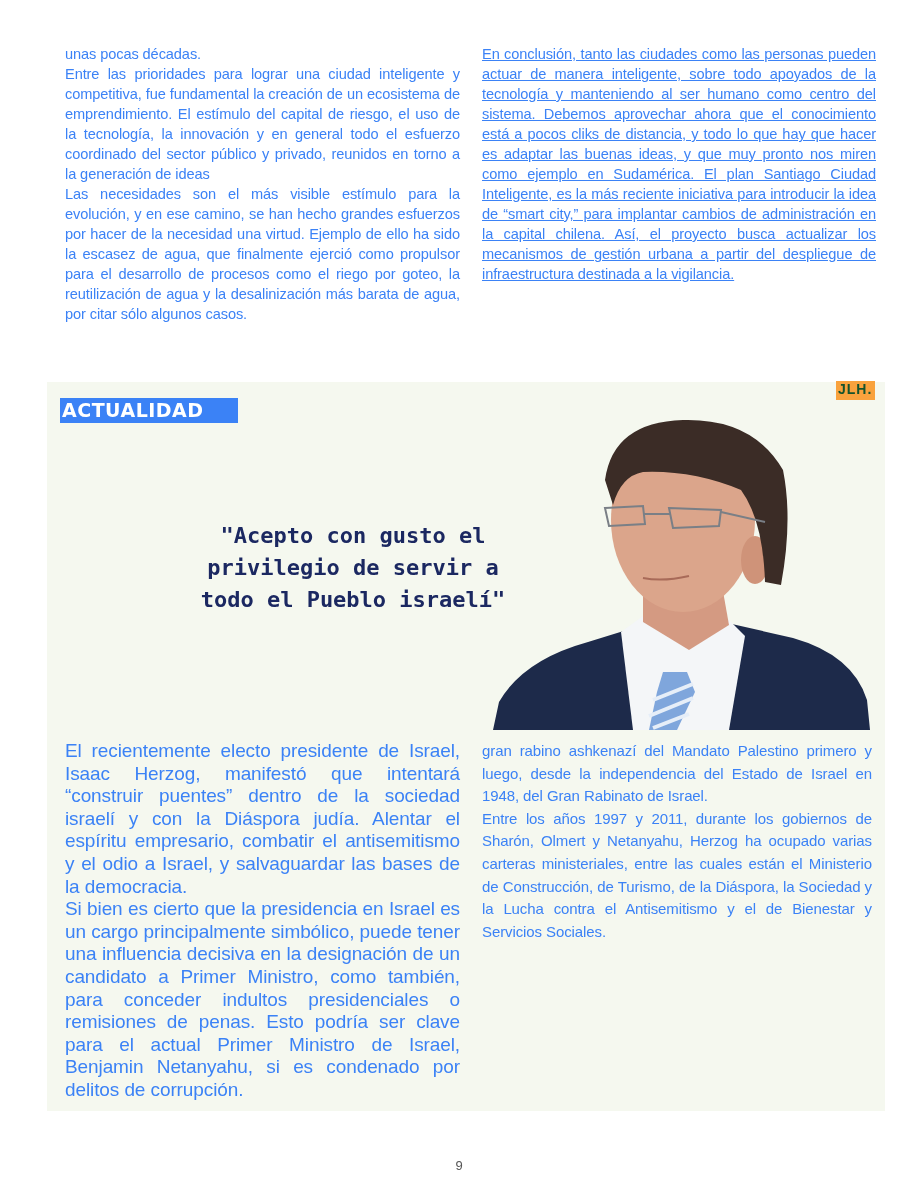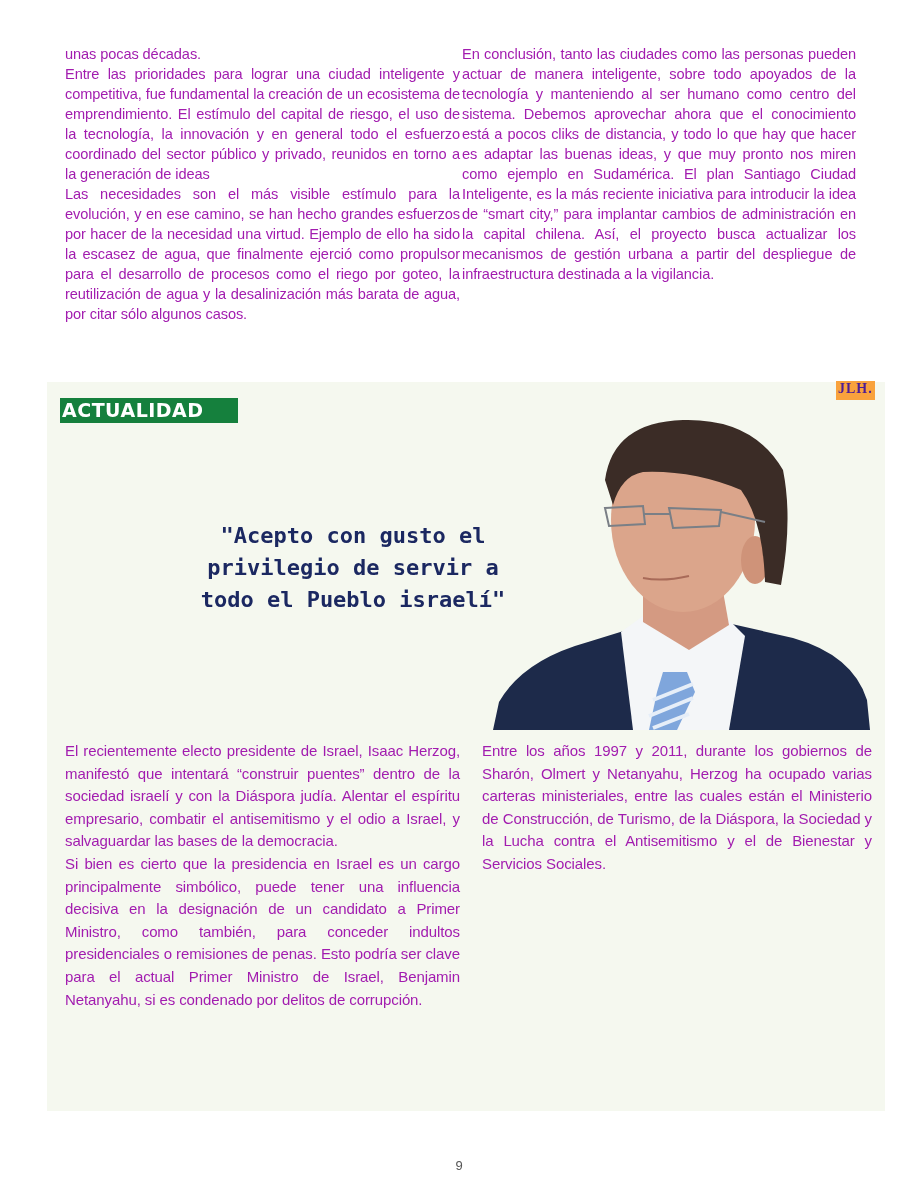--- a/index.html
+++ b/index.html
@@ -1,28 +1,28 @@
 <!DOCTYPE html>
 <html><head>
   <meta charset="utf-8">
   <style>
     html, body { margin:0; padding:0; background:#ffffff; }
     body { width:918px; height:1188px; position:relative; overflow:hidden; font-family:"Liberation Sans", sans-serif; color:#3a3a3a; }
-    .col { position:absolute; font-size:14.6px; line-height:20px; text-align:justify; color:#a21caf; letter-spacing:-0.1px; }
+    .col { position:absolute; font-size:14.6px; line-height:20px; text-align:justify; color:#3b82f6; letter-spacing:-0.1px; }
     .col p { margin:0; }
     #top-left { left:65px; top:44px; width:395px; }
-    #top-right { left:462px; top:44px; width:394px; }
+    #top-right { left:482px; top:44px; width:394px;text-decoration:underline; }
     #panel { position:absolute; left:47px; top:382px; width:838px; height:729px; background:#f5f8ef; }
-    #section-tag { position:absolute; left:60px; top:398px; width:178px; height:25px; background:#15803d; }
+    #section-tag { position:absolute; left:60px; top:398px; width:178px; height:25px; background:#3b82f6; }
     #section-tag span { position:absolute; left:2px; top:0px; font-family:"DejaVu Sans", sans-serif; font-weight:bold; font-size:19px; line-height:24px; color:#ffffff; letter-spacing:0.5px; transform:scaleY(1.05); }
     #author-tag { position:absolute; left:836px; top:381px; width:39px; height:19px; background:#f9a23d; }
-    #author-tag span { position:absolute; left:2px; top:-1px; font-family:Liberation Serif, serif; font-weight:bold; font-size:14px; line-height:18px; color:#4c1d95; letter-spacing:1px; }
+    #author-tag span { position:absolute; left:2px; top:-1px; font-family:Liberation Sans, sans-serif; font-weight:bold; font-size:14px; line-height:18px; color:#14532d; letter-spacing:1px; }
     #quote { position:absolute; left:190px; top:520px; width:326px; text-align:center; font-family:"DejaVu Sans Mono", "Liberation Mono", monospace; font-weight:bold; font-size:22px; line-height:32px; color:#1b2861; }
     #photo { position:absolute; left:493px; top:410px; width:377px; height:320px; }
-    #bottom-left { left:65px; top:740px; width:395px; font-size:15px; line-height:22.6px; }
+    #bottom-left { left:65px; top:740px; width:395px; font-size:19px; line-height:22.6px; }
     #bottom-right { left:482px; top:740px; width:390px; font-size:15px; line-height:22.6px; }
     .gap { height:22.6px; }
     #page-number { position:absolute; left:0; width:918px; top:1158px; text-align:center; font-size:13px; color:#555; }
   </style>
 </head>
 <body>
 
 <div class="col" id="top-left">
   <p>unas pocas décadas.</p>
   <p>Entre las prioridades para lograr una ciudad inteligente y competitiva, fue fundamental la creación de un ecosistema de emprendimiento. El estímulo del capital de riesgo, el uso de la tecnología, la innovación y en general todo el esfuerzo coordinado del sector público y privado, reunidos en torno a la generación de ideas</p>
@@ -67,16 +67,17 @@
   <path d="M150 168 Q170 172 196 166" fill="none" stroke="#a86a58" stroke-width="2"></path>
 </svg>
 
 <div class="col" id="bottom-left">
   <p>El recientemente electo presidente de Israel, Isaac Herzog, manifestó que intentará “construir puentes” dentro de la sociedad israelí y con la Diáspora judía.  Alentar el espíritu empresario, combatir el antisemitismo y el odio a Israel, y salvaguardar las bases de la democracia.</p>
   <p>Si bien es cierto que la presidencia en Israel es un cargo principalmente simbólico, puede tener una influencia decisiva en la designación de un candidato a Primer Ministro, como también, para conceder indultos presidenciales o remisiones de penas. Esto podría ser clave para el actual Primer Ministro de Israel, Benjamin Netanyahu, si es condenado por delitos de corrupción.</p>
   <div class="gap"></div>
 </div>
 
 <div class="col" id="bottom-right">
+  <p>gran rabino ashkenazí del Mandato Palestino primero y luego, desde la independencia del Estado de Israel en 1948, del Gran Rabinato de Israel.</p>
   <p>Entre los años 1997 y 2011, durante los gobiernos de  Sharón,  Olmert y Netanyahu,  Herzog ha ocupado varias carteras ministeriales, entre las cuales están el Ministerio de Construcción, de Turismo, de la Diáspora, la Sociedad y la Lucha contra el Antisemitismo y el de Bienestar y Servicios Sociales.</p>
 </div>
 
 <div id="page-number">9</div>
 
 </body></html>

